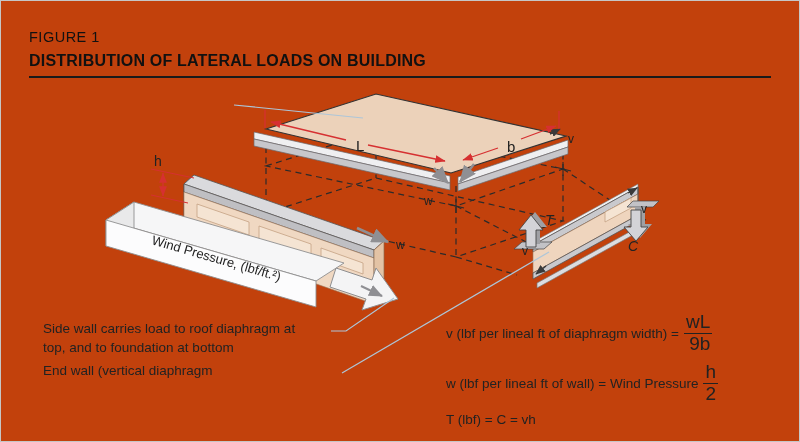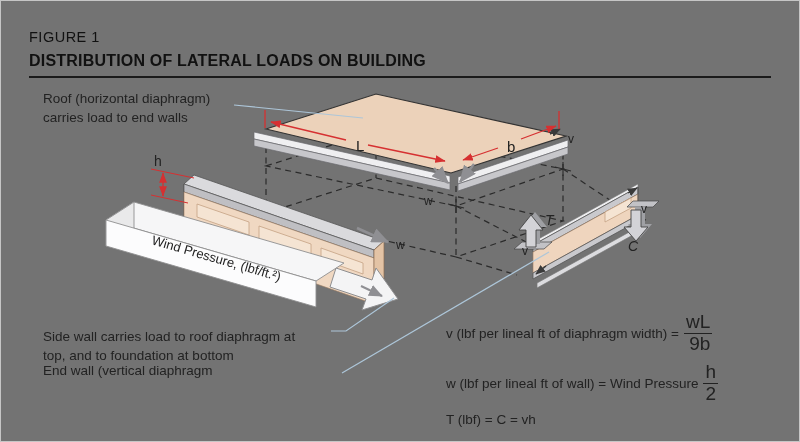--- a/index.html
+++ b/index.html
@@ -1,18 +1,18 @@
 <!DOCTYPE html>
 <html><head>
 <meta charset="utf-8">
 <style>
   html,body{margin:0;padding:0;background:#fff;}
   .page{
     position:relative;width:800px;height:442px;box-sizing:border-box;
-    background:#737373;border:1px solid #c6c6c6;overflow:hidden;
+    background:#c2410c;border:1px solid #c6c6c6;overflow:hidden;
     font-family:"Liberation Sans",sans-serif;color:#222;
   }
   .figure-label{position:absolute;left:28px;top:28px;font-size:14.5px;letter-spacing:.5px;color:#111;}
   .figure-title{position:absolute;left:28px;top:51px;font-size:16px;font-weight:bold;letter-spacing:.2px;color:#111;}
   .title-rule{position:absolute;left:28px;right:28px;top:75px;height:2px;background:#1a1a1a;}
   .lbl{position:absolute;font-size:13.5px;line-height:19px;color:#222;}
   .lbl span{display:block;}
   .formulas{position:absolute;left:445px;top:311px;font-size:13.5px;color:#222;}
   .frow{display:flex;align-items:center;gap:5px;margin-bottom:7px;white-space:nowrap;}
   .frac{display:inline-flex;flex-direction:column;align-items:flex-end;line-height:1.1;font-size:19px;}
@@ -142,25 +142,21 @@
       <text x="567" y="142" font-size="12">v</text>
       <text x="521" y="254" font-size="12">v</text>
       <text x="640" y="212" font-size="12">v</text>
       <text x="423" y="204" font-size="12">w</text>
       <text x="395" y="248" font-size="12">w</text>
       <text x="544" y="224" font-size="14" font-style="italic">T</text>
       <text x="627" y="250" font-size="14" font-style="italic">C</text>
     </g>
   </svg>
 
-  <div class="lbl" style="left:42px;top:88px;">
-    <span>Roof (horizontal diaphragm)</span>
-    <span>carries load to end walls</span>
-  </div>
-  <div class="lbl" style="left:42px;top:326px;">
+  <div class="lbl" style="left:42px;top:318px;">
     <span>Side wall carries load to roof diaphragm at</span>
     <span>top, and to foundation at bottom</span>
   </div>
   <div class="lbl" style="left:42px;top:360px;">
     <span>End wall (vertical diaphragm</span>
   </div>
 
   <div class="formulas">
     <div class="frow">
       <span>v (lbf per lineal ft of diaphragm width) =</span>

